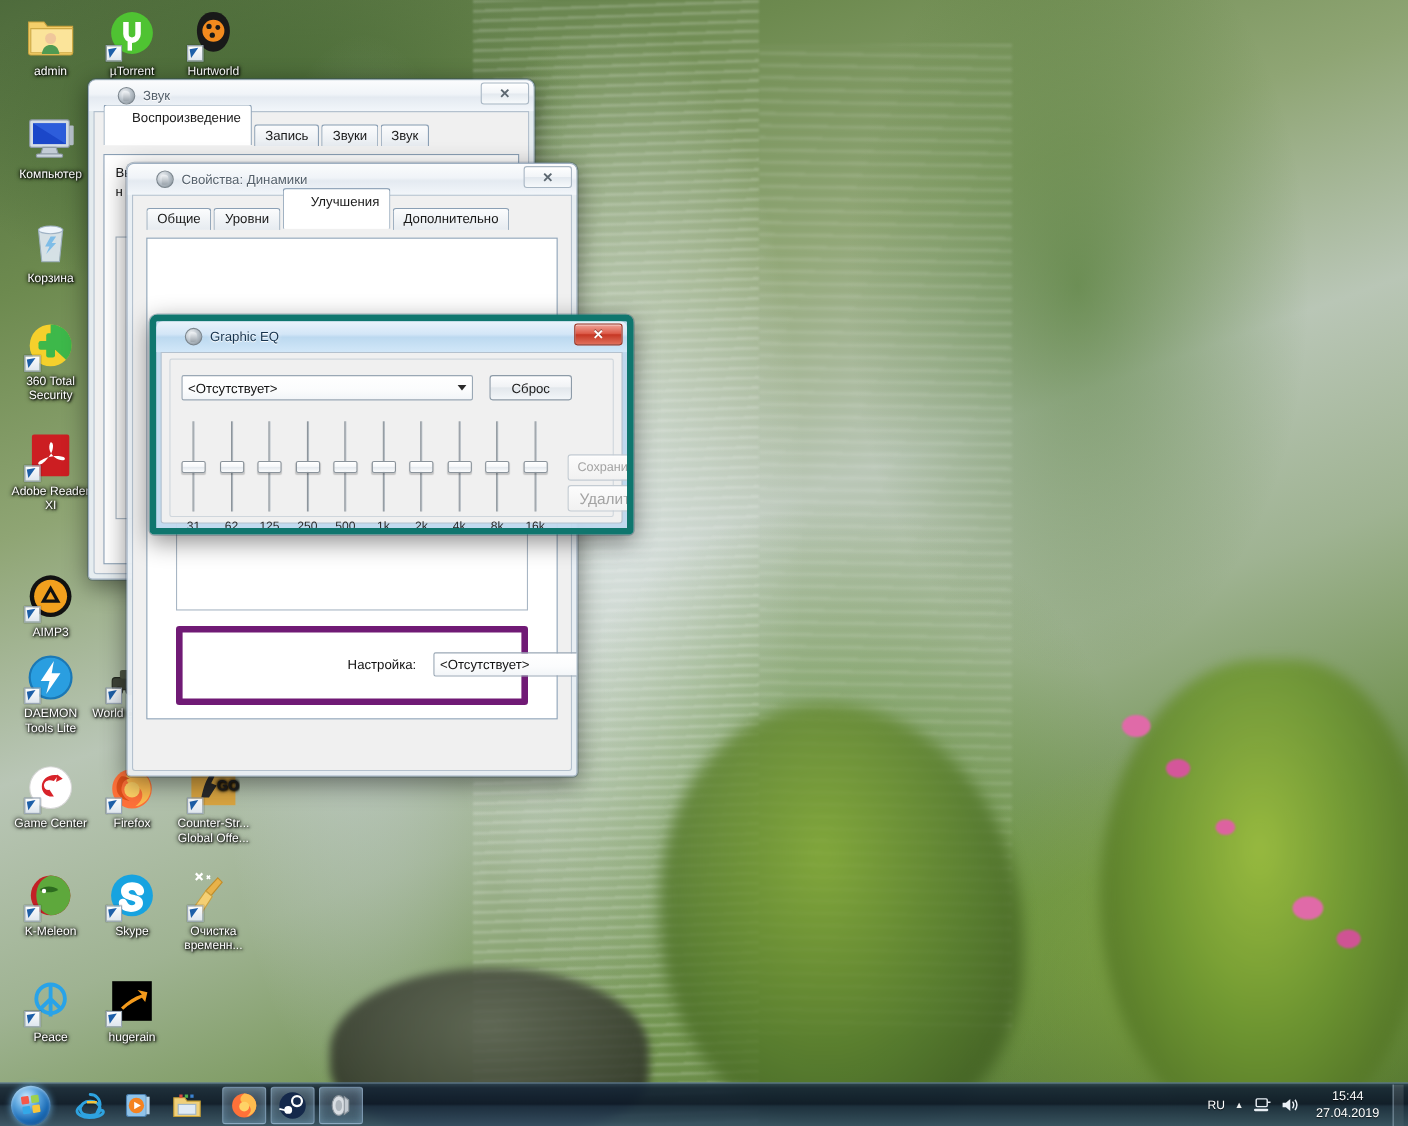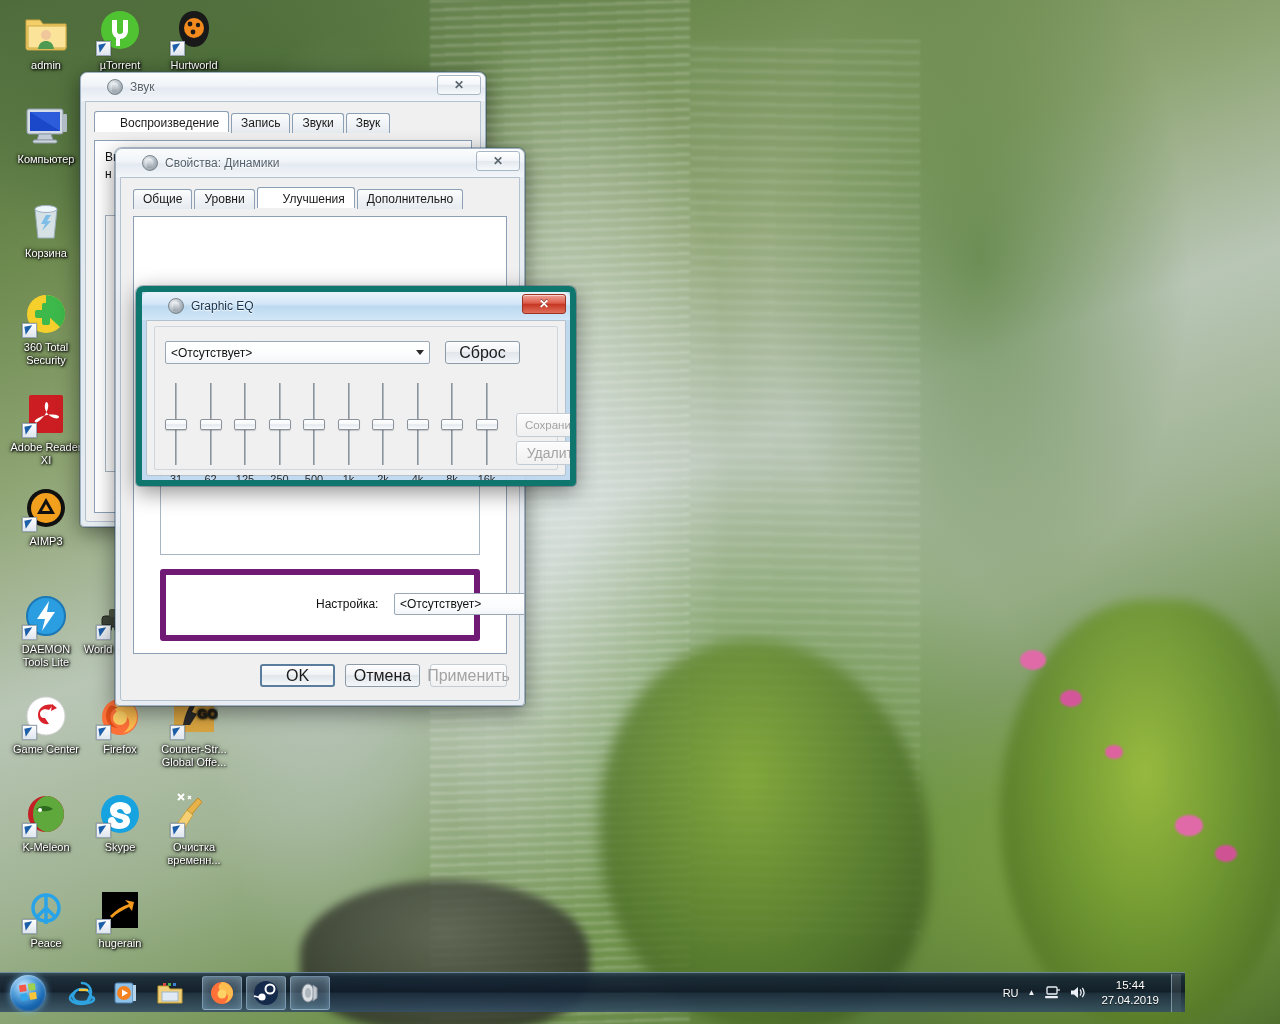--- a/index.html
+++ b/index.html
@@ -150,37 +150,37 @@
   
   .tabstrip { position: relative; height: 22px; margin: 8px 0 0 8px; display: flex; align-items: flex-end; }
   .tab {
     height: 20px; padding: 0 9px; line-height: 19px; font-size: 12px;
     border: 1px solid #8ba0b5; border-bottom: none;
     border-radius: 3px 3px 0 0; margin-right: 2px;
     background: linear-gradient(180deg,#fbfcfd,#e6ebf0);
     color: #1a1a1a; cursor: default; position: relative; top: 1px;
   }
   .tab.sel {
-    height: 21px; line-height: 22px; top: 0;
+    height: 37px; line-height: 22px; top: 0;
     background: #fff; border-color: #8ba0b5; z-index: 3;
     box-shadow: 0 -1px 0 rgba(255,255,255,.9) inset;
     font-weight: normal;
     padding-left: 25px;
   }
   .tabpane {
     background: #fff; border: 1px solid #8ba0b5;
     position: absolute; left: 8px; right: 8px;
   }
 
   
   .btn {
     height: 23px; min-width: 75px; padding: 0 10px;
     border: 1px solid #8d9ba8; border-radius: 3px;
     background: linear-gradient(180deg,#fdfdfe 0%,#f0f2f5 47%,#e2e7ec 50%,#f3f6f9 100%);
-    font-size: 16px; color: #1b1b1b; cursor: default;
+    font-size: 12px; color: #1b1b1b; cursor: default;
     display: inline-flex; align-items: center; justify-content: center;
     box-shadow: inset 0 1px 0 rgba(255,255,255,.85);
     font-family: "Liberation Sans", sans-serif;
   }
   .btn.default { border: 2px solid #5a7d9e; }
   .btn.disabled { color: #a3a3a3; border-color: #c4ccd3;
     background: linear-gradient(180deg,#fcfcfc,#f1f1f1); }
 
   .combo {
     height: 22px; border: 1px solid #9aa8b5; border-radius: 2px;
@@ -225,21 +225,21 @@
     background: linear-gradient(180deg,#ffffff 0%, #f6f8fa 45%, #e4e9ee 52%, #fbfcfd 100%);
     box-shadow: 0 1px 1px rgba(0,0,0,.18), inset 0 1px 0 #fff;
   }
   .eqlabel {
     position: absolute; top: 90px; width: 26px; text-align: center;
     font-size: 11px; color: #2a2a2a;
   }
 
   
   #taskbar {
-    position: absolute; left: 0; bottom: 12px; width: 1185px; height: 40px;
+    position: absolute; left: 0; bottom: 0; width: 1280px; height: 40px;
     background: linear-gradient(180deg,
       rgba(40,62,80,.86) 0%, rgba(22,38,54,.92) 10%,
       rgba(14,26,40,.95) 48%, rgba(26,44,62,.93) 53%, rgba(52,78,100,.88) 100%);
     border-top: 1px solid rgba(170,200,225,.45);
     display: flex; align-items: center;
   }
   #startbtn {
     width: 52px; height: 38px; margin-left: 2px; flex: none;
     display: flex; align-items: center; justify-content: center; cursor: default;
   }
@@ -348,21 +348,21 @@
         </svg><span class="shortcut-arrow"></span></div>
       <span class="lbl">360 Total Security</span>
     </div>
     <div class="dicon" style="left: 8px; top: 390px;">
       <div class="gfx"><svg width="48" height="48" viewBox="0 0 48 48">
           <rect x="7" y="5" width="34" height="38" rx="2" fill="#cc1e22"></rect>
           <path d="M24 12c3 0 3 6 0 11s-9 11-11 9 6-6 12-7 12 0 12 2-5 2-9-1-7-9-4-14z" fill="#fff"></path>
         </svg><span class="shortcut-arrow"></span></div>
       <span class="lbl">Adobe Reader XI</span>
     </div>
-    <div class="dicon" style="left: 8px; top: 484px;">
+    <div class="dicon" style="left: 8px; top: 518px;">
       <div class="gfx"><svg width="48" height="48" viewBox="0 0 48 48">
           <circle cx="24" cy="24" r="19" fill="#111"></circle>
           <circle cx="24" cy="24" r="15" fill="#f2a01e"></circle>
           <path d="M24 14l9 16H15z" fill="#111"></path>
           <path d="M24 20l4 7h-8z" fill="#f2a01e"></path>
         </svg><span class="shortcut-arrow"></span></div>
       <span class="lbl">AIMP3</span>
     </div>
     <div class="dicon" style="left: 8px; top: 592px;">
       <div class="gfx"><svg width="48" height="48" viewBox="0 0 48 48">
@@ -512,25 +512,20 @@
       <div style="position:absolute; left:26px; right:26px; top:352px; height:72px; border:6px solid #701a75; border-radius:3px;">
         <div style="position:absolute; left:150px; top:22px; font-size:12px; color:#111;">Настройка:</div>
         <div class="combo" style="position:absolute; left:228px; top:18px; width:163px;">
           <span>&lt;Отсутствует&gt;</span>
 
         </div>
 
       </div>
     </div>
 
-    <div style="position:absolute; right:12px; bottom:13px; display:flex; gap:10px;">
-      <div class="btn default" style="width:73px;">OK</div>
-      <div class="btn" style="width:73px;">Отмена</div>
-      <div class="btn disabled" style="width:77px;">Применить</div>
-    </div>
   </div>
 </div>
 
 <div class="win active" style="left:136px; top:286px; width:440px; height:200px; z-index:30;">
   <div class="titlebar">
     <span class="ticon"></span>
     <span class="ttext">Graphic EQ</span>
     <div class="tbtns">
       <div class="tbtn close-red">✕</div>
     </div>

